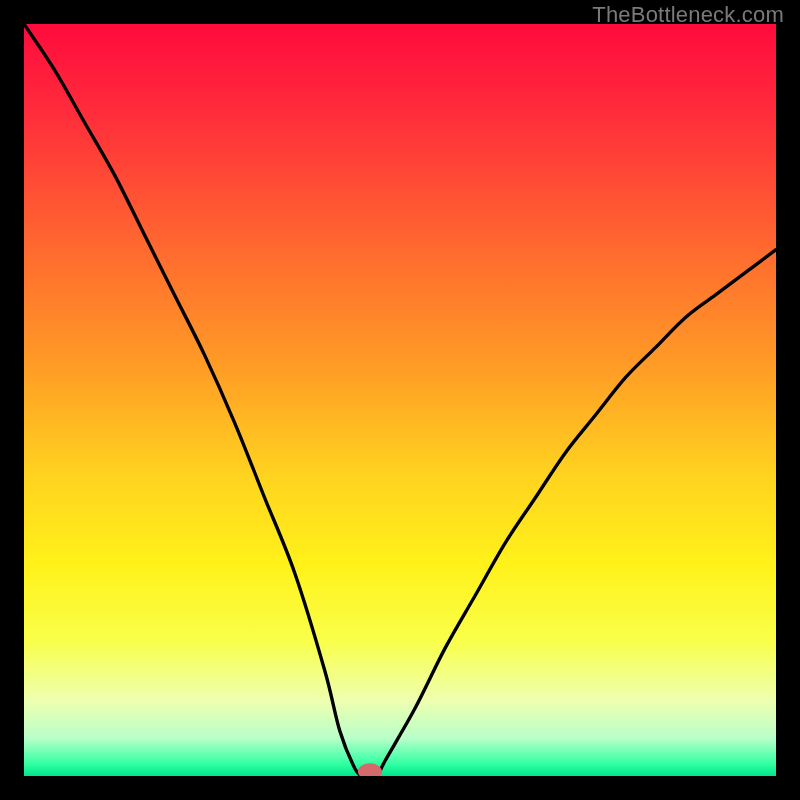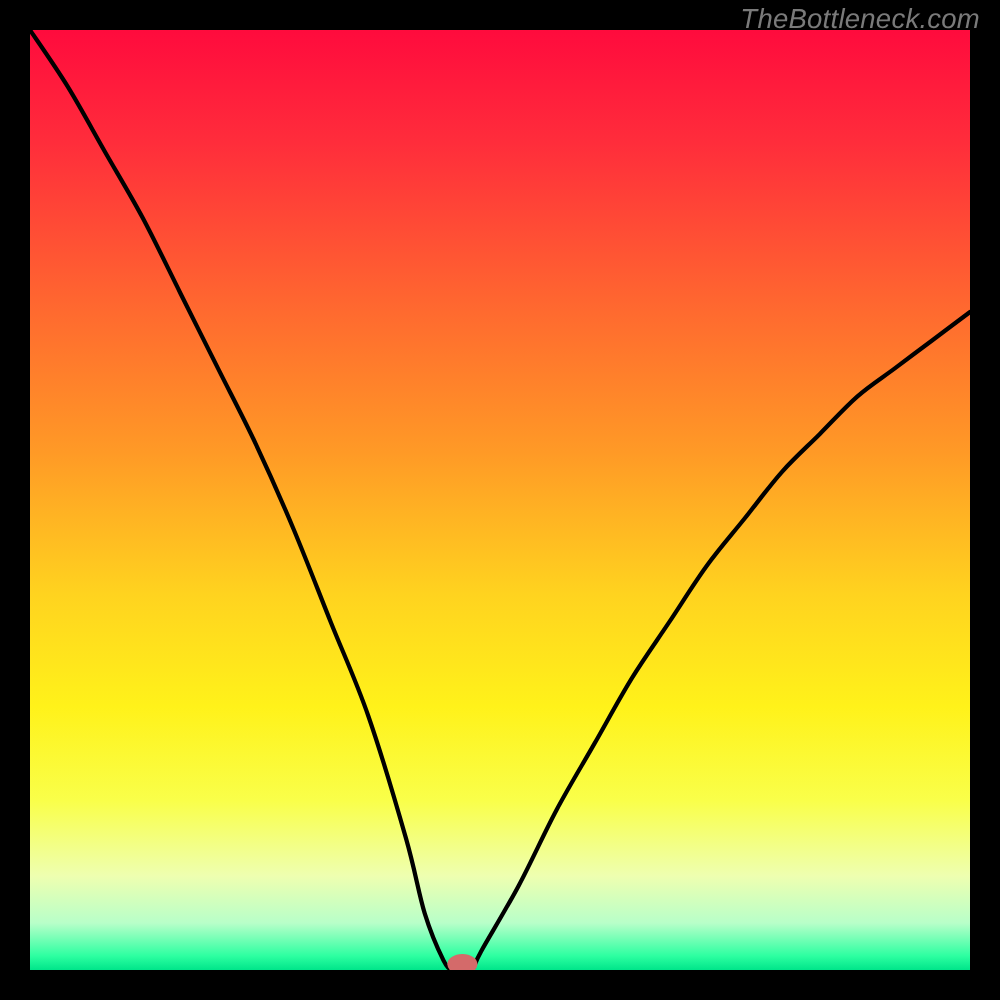--- a/index.html
+++ b/index.html
@@ -21,21 +21,20 @@
   }
   .watermark {
     position: absolute;
     top: 2px;
     right: 16px;
     color: #7a7a7a;
     font-size: 22px;
     font-weight: 500;
     letter-spacing: 0.2px;
     user-select: none;
-    font-style: italic;
   }
   .plot-area {
     position: absolute;
     left: 24px;
     top: 24px;
     width: 752px;
     height: 752px;
   }
   .plot-svg {
     width: 100%;

